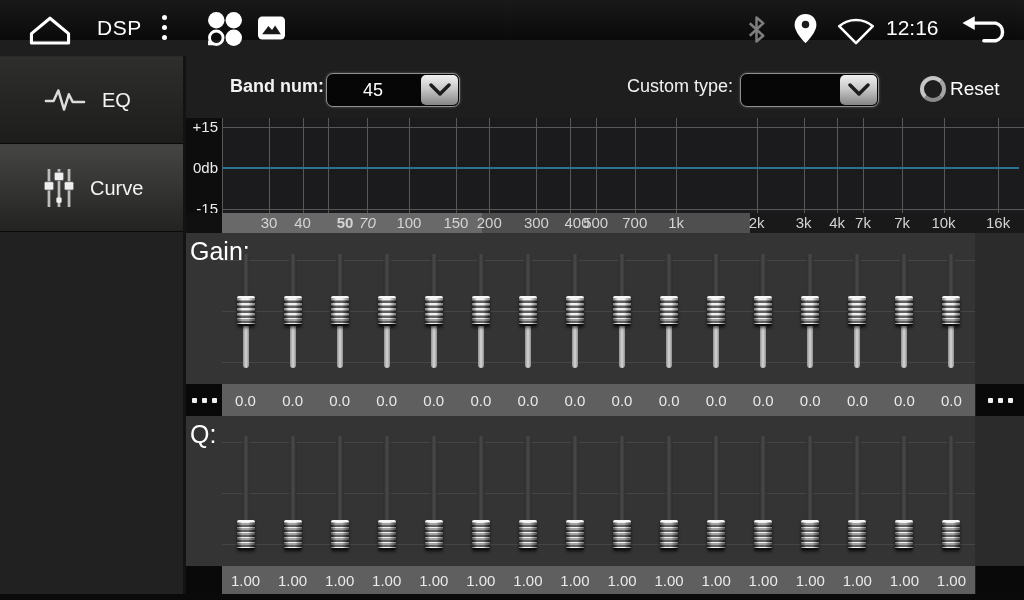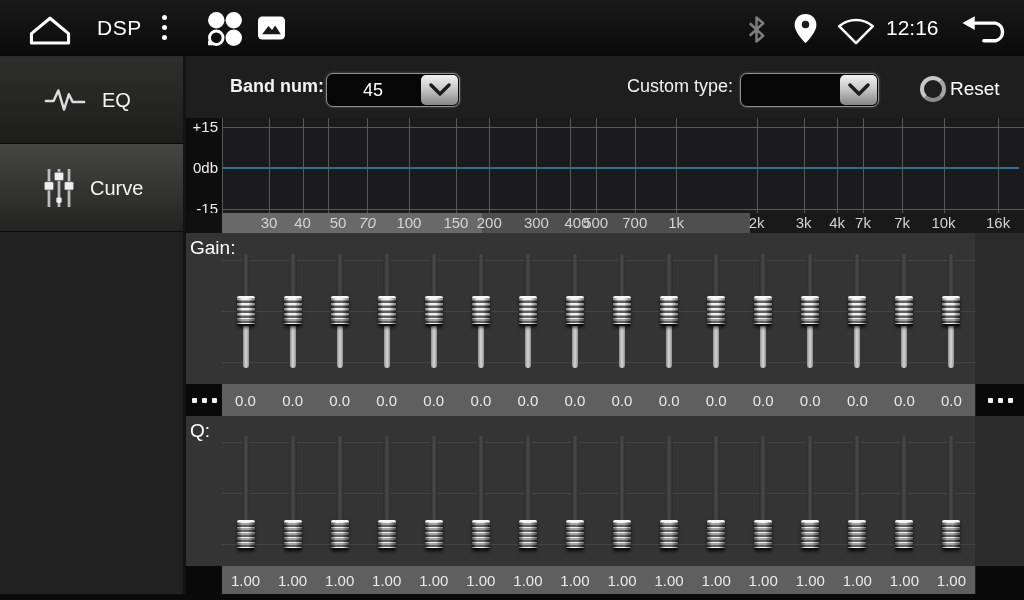--- a/index.html
+++ b/index.html
@@ -1,19 +1,19 @@
 <!DOCTYPE html>
 <html><head>
 <meta charset="utf-8">
 <style>
   html,body{margin:0;padding:0;background:#000;}
   .app{position:relative;width:1024px;height:600px;overflow:hidden;background:#1e1e1e;
        font-family:"Liberation Sans",sans-serif;-webkit-font-smoothing:antialiased;}
   
-  .topbar{position:absolute;left:0;top:0;width:1024px;height:56px;
+  .topbar{position:absolute;left:0;top:0;width:1024px;height:40px;
           background:linear-gradient(180deg,#191919,#0a0a0a);}
   .topbar .abs{position:absolute;}
   .app-title{color:#fff;font-size:21px;letter-spacing:.5px;}
   .clock{color:#fff;font-size:21px;}
   .kebab{display:flex;flex-direction:column;gap:5px;}
   .kebab i{width:5px;height:5px;border-radius:50%;background:#fff;}
   
   .sidebar{position:absolute;left:0;top:56px;width:183px;height:544px;background:#212121;
            border-right:3px solid #131313;}
   .side-item{position:relative;height:88px;display:flex;align-items:center;padding-left:44px;
@@ -45,21 +45,21 @@
   .zline{position:absolute;left:0;right:5px;height:2px;}
   .ylab{position:absolute;left:0;width:32px;text-align:right;color:#ececec;font-size:15px;line-height:16px;}
   
   .fstrip{position:absolute;left:186px;top:213px;width:838px;height:20px;
           background:linear-gradient(90deg,#101010 0,#101010 36px,#696969 36px,#696969 296px,
                      #4f4f4f 296px,#4f4f4f 564px,#191919 564px);}
   .flab{position:absolute;top:1px;transform:translateX(-50%);color:#d4d4d4;font-size:15px;white-space:nowrap;}
   
   .panel{position:absolute;left:186px;width:838px;
          background:linear-gradient(90deg,#343434 0,#343434 789px,#2b2b2b 789px);}
-  .panel-label{position:absolute;left:4px;top:4px;color:#fff;font-size:19px;}
+  .panel-label{position:absolute;left:4px;top:4px;color:#fff;font-size:25px;}
   .rule{position:absolute;left:36px;width:753px;height:1px;background:#454545;}
   .slider-row{position:absolute;left:36px;width:753px;height:114px;display:flex;}
   .cell{flex:1;position:relative;}
   .fader{position:absolute;left:50%;transform:translateX(-50%);width:20px;height:114px;}
   .track-top{position:absolute;left:50%;transform:translateX(-50%);top:0;width:7px;
              background:linear-gradient(90deg,#2c2c2c,#4a4a4a,#2c2c2c);border-radius:3px;}
   .track-bot{position:absolute;left:50%;transform:translateX(-50%);bottom:0;width:6px;
              background:linear-gradient(90deg,#8f8f8f,#d6d6d6,#8f8f8f);border-radius:3px;}
   .thumb{position:absolute;left:50%;transform:translateX(-50%);width:18px;height:30px;border-radius:2px;
          background:linear-gradient(90deg,rgba(0,0,0,.5),rgba(255,255,255,.22) 28%,rgba(255,255,255,.22) 62%,rgba(0,0,0,.5)),
@@ -205,21 +205,21 @@
         <div class="hline" style="top: 91px;"></div>
         <div class="zline" style="top: 49px; background: rgb(43, 115, 145);"></div>
       </div>
   <div class="ylab" style="top: 1px;">+15</div>
       <div class="ylab" style="top: 42px;">0db</div>
       <div class="ylab" style="top: 83px;">-15</div>
     </div>
   <div class="fstrip">
       <div class="flab" style="left: 83.1px;">30</div>
       <div class="flab" style="left: 116.5px;">40</div>
-      <div class="flab" style="left: 152px;">50</div>
+      <div class="flab" style="left: 159px; font-weight: bold;">50</div>
       <div class="flab" style="left: 181.4px; font-style: italic;">70</div>
       <div class="flab" style="left: 222.9px;">100</div>
       <div class="flab" style="left: 269.9px;">150</div>
       <div class="flab" style="left: 303.3px;">200</div>
       <div class="flab" style="left: 350.4px;">300</div>
       <div class="flab" style="left: 391px;">400</div>
       <div class="flab" style="left: 409.7px;">500</div>
       <div class="flab" style="left: 448.8px;">700</div>
       <div class="flab" style="left: 490.2px;">1k</div>
       <div class="flab" style="left: 570.7px;">2k</div>

